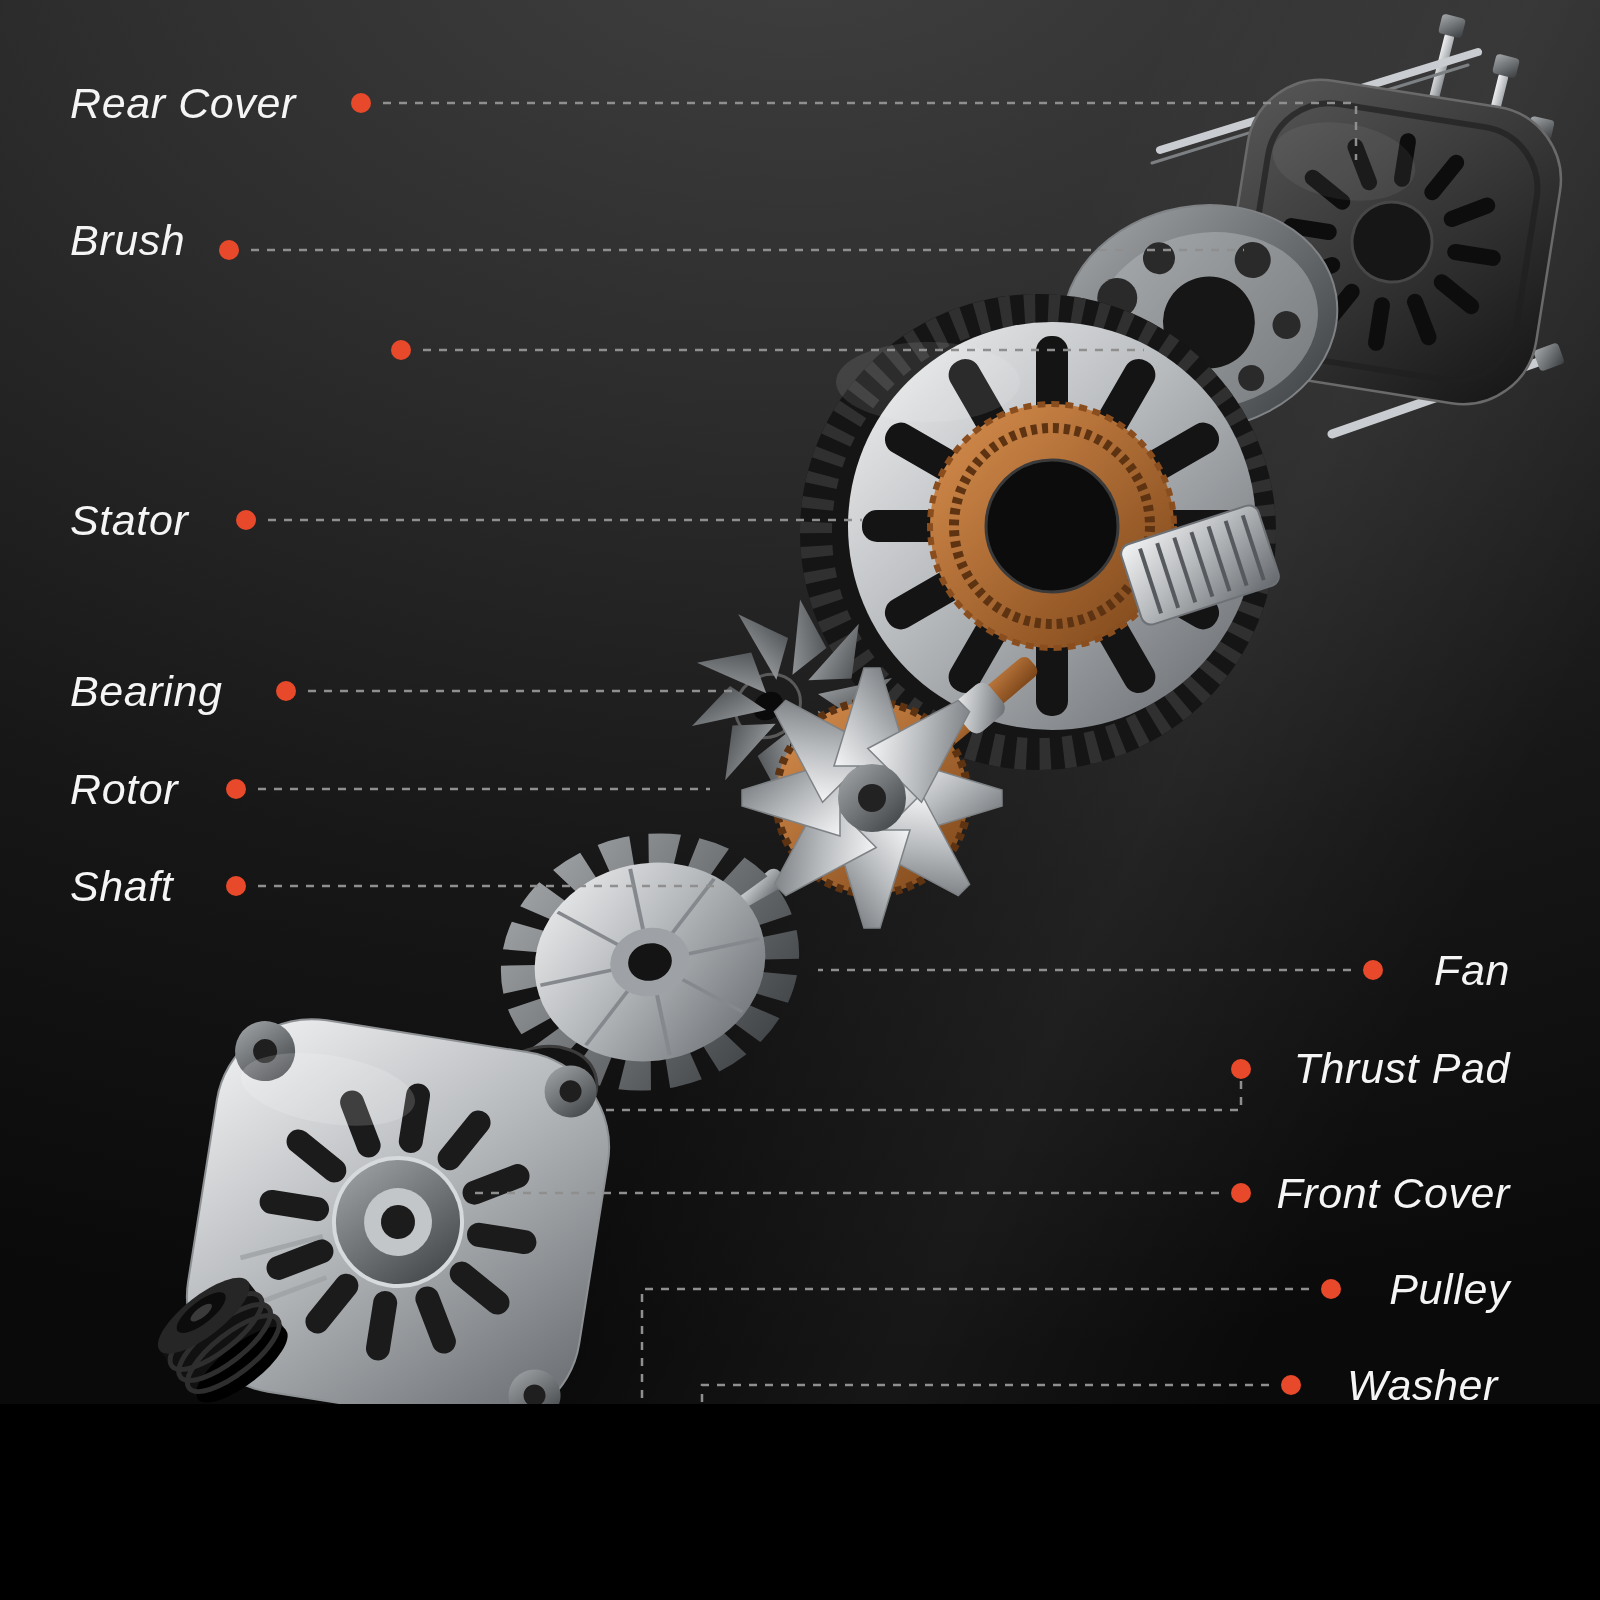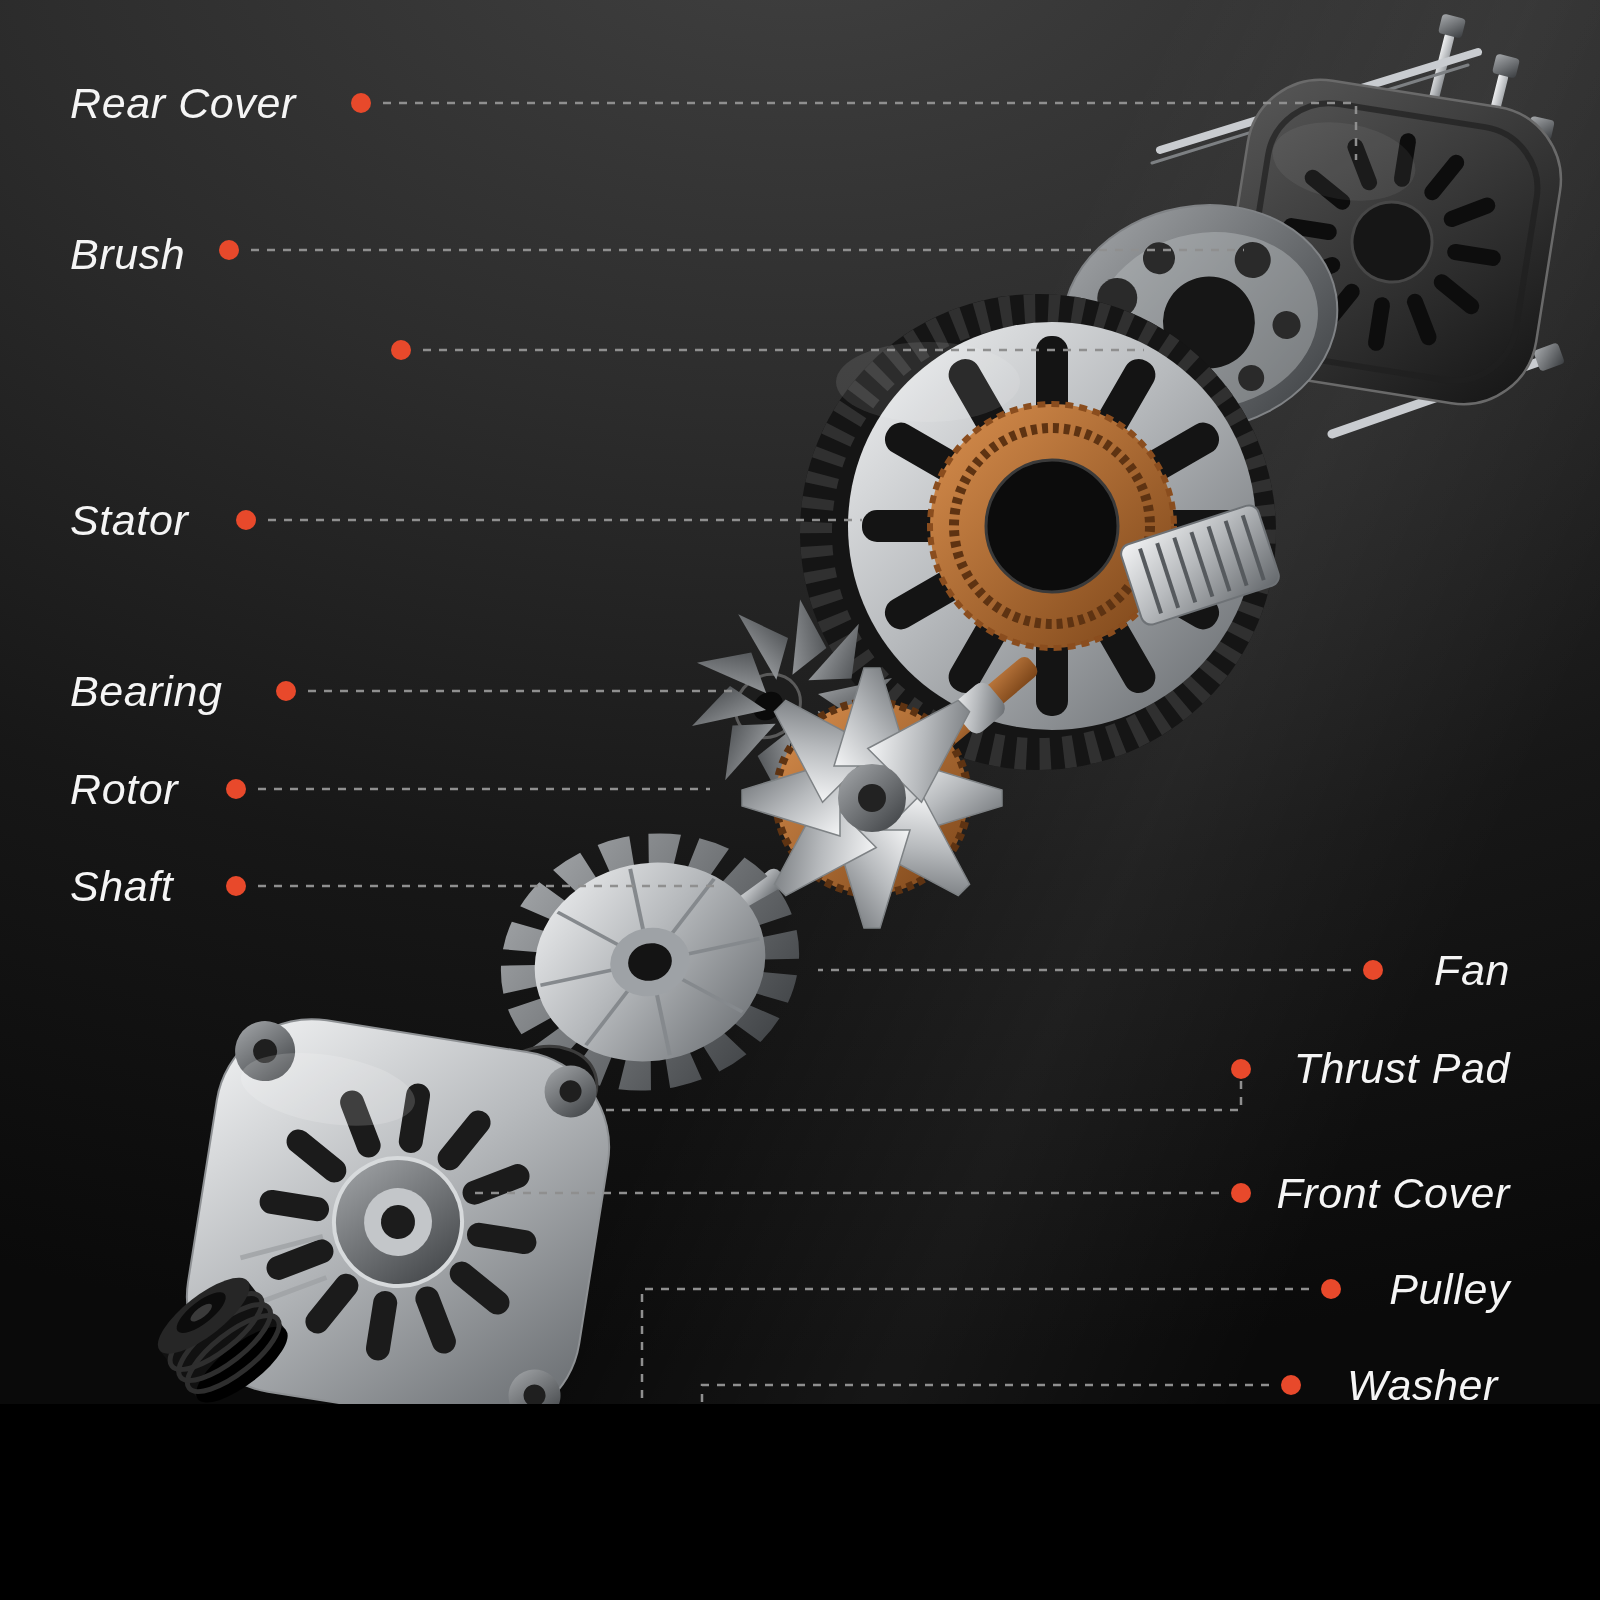--- a/index.html
+++ b/index.html
@@ -432,21 +432,21 @@
       <circle cx="236" cy="886" r="10"></circle>
       <circle cx="1373" cy="970" r="10"></circle>
       <circle cx="1241" cy="1069" r="10"></circle>
       <circle cx="1241" cy="1193" r="10"></circle>
       <circle cx="1331" cy="1289" r="10"></circle>
       <circle cx="1291" cy="1385" r="10"></circle>
     </g>
   </svg>
 
   <div class="part-label" style="left:70px; top:82px">Rear Cover</div>
-  <div class="part-label" style="left:70px; top:233px">Brush</div>
+  <div class="part-label" style="left:70px; top:219px">Brush</div>
   <div class="part-label" style="left:70px; top:499px">Stator</div>
   <div class="part-label" style="left:70px; top:670px">Bearing</div>
   <div class="part-label" style="left:70px; top:768px">Rotor</div>
   <div class="part-label" style="left:70px; top:865px">Shaft</div>
 
   <div class="part-label right" style="right:90px; top:949px">Fan</div>
   <div class="part-label right" style="right:90px; top:1047px">Thrust Pad</div>
   <div class="part-label right" style="right:90px; top:1172px">Front Cover</div>
   <div class="part-label right" style="right:90px; top:1268px">Pulley</div>
   <div class="part-label right" style="right:102px; top:1364px">Washer</div>

